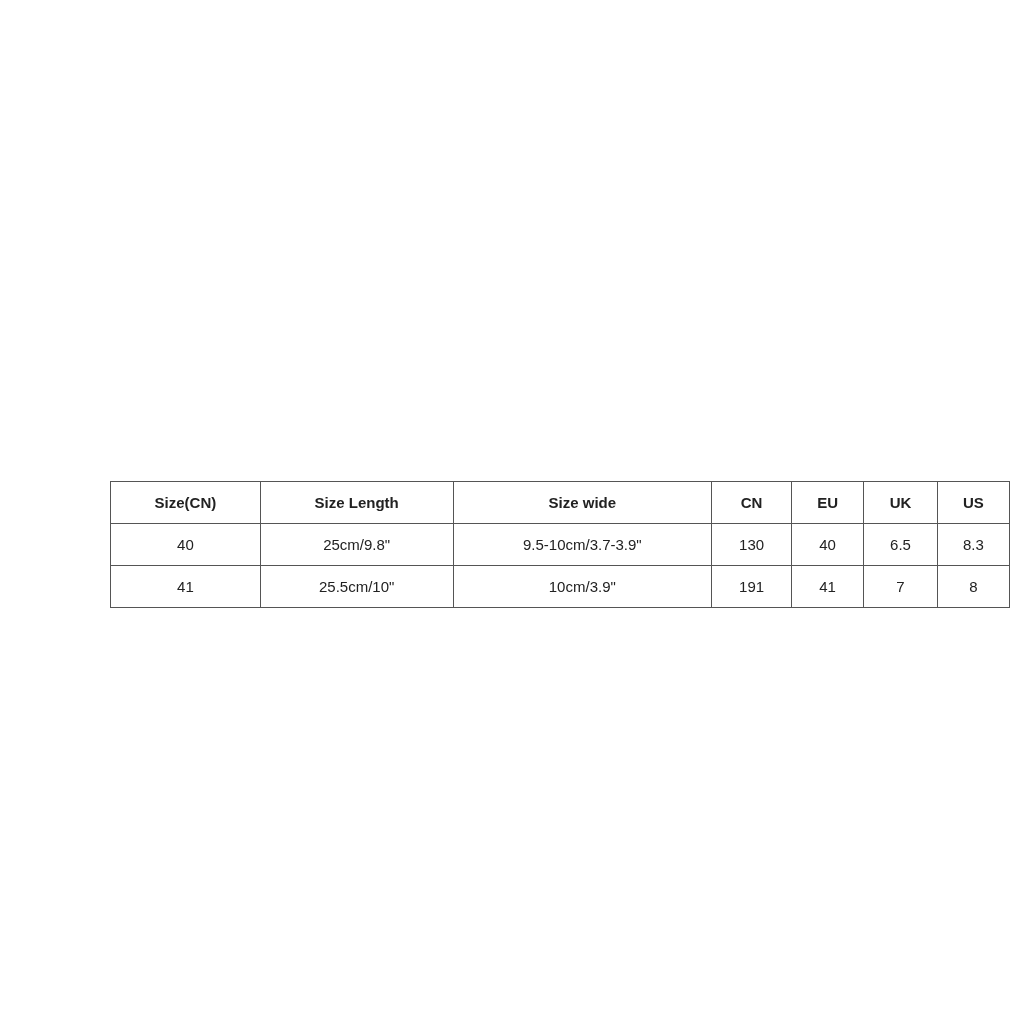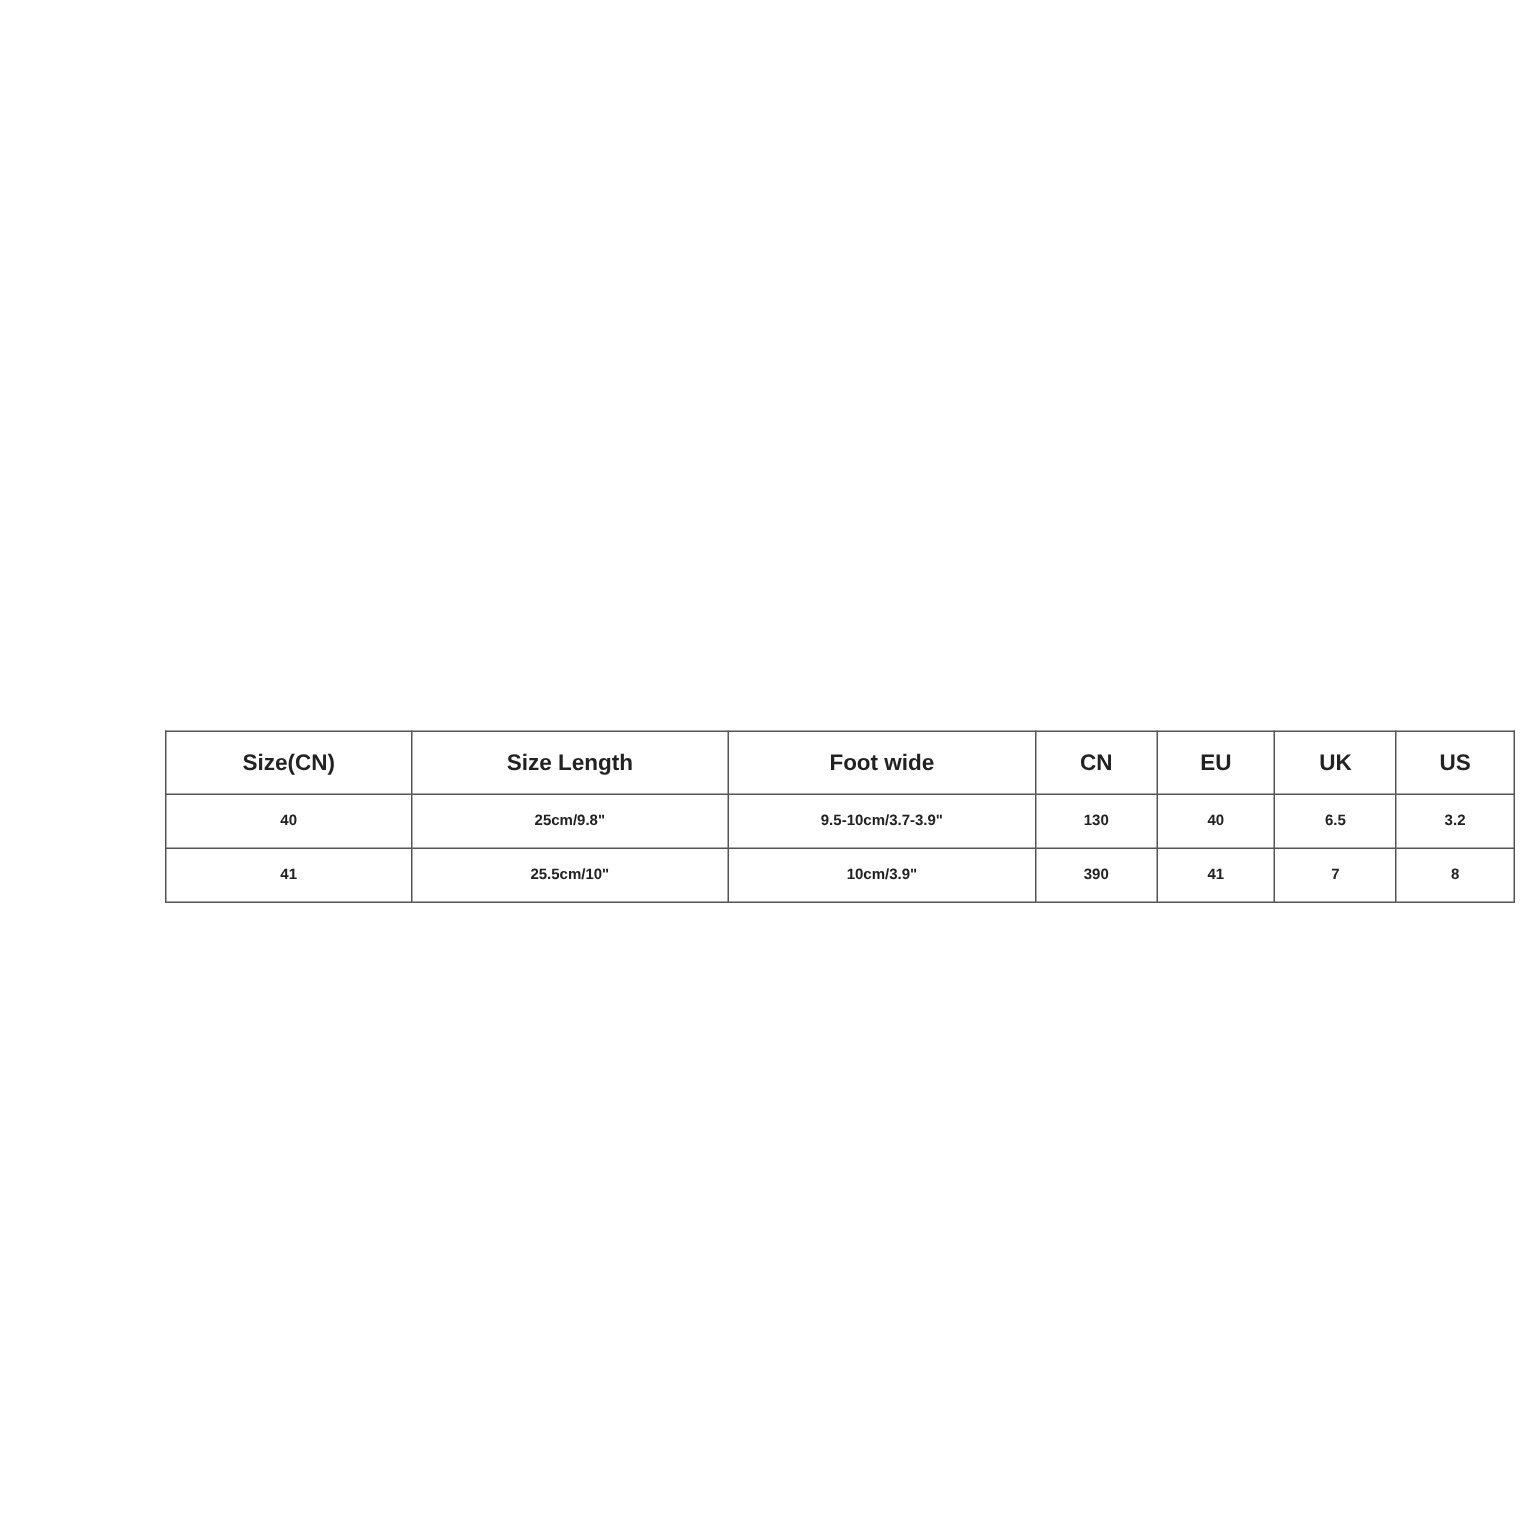--- a/index.html
+++ b/index.html
@@ -35,54 +35,54 @@
       font-size: 15px;
       color: #222;
     }
 
     thead th {
       font-weight: bold;
       font-size: 15px;
     }
 
     tbody td {
-      font-weight: bold;
-      font-size: 10px;
+      font-weight: normal;
+      font-size: 15px;
     }
   </style>
 </head>
 <body>
 
 <div class="table-container">
   <table>
     <thead>
       <tr>
         <th>Size(CN)</th>
         <th>Size Length</th>
-        <th>Foot wide</th>
+        <th>Size wide</th>
         <th>CN</th>
         <th>EU</th>
         <th>UK</th>
         <th>US</th>
       </tr>
     </thead>
     <tbody>
       <tr>
         <td>40</td>
         <td>25cm/9.8"</td>
         <td>9.5-10cm/3.7-3.9"</td>
         <td>130</td>
         <td>40</td>
         <td>6.5</td>
-        <td>3.2</td>
+        <td>8.3</td>
       </tr>
       <tr>
         <td>41</td>
         <td>25.5cm/10"</td>
         <td>10cm/3.9"</td>
-        <td>390</td>
+        <td>191</td>
         <td>41</td>
         <td>7</td>
         <td>8</td>
       </tr>
     </tbody>
   </table>
 </div>
 
 </body></html>

